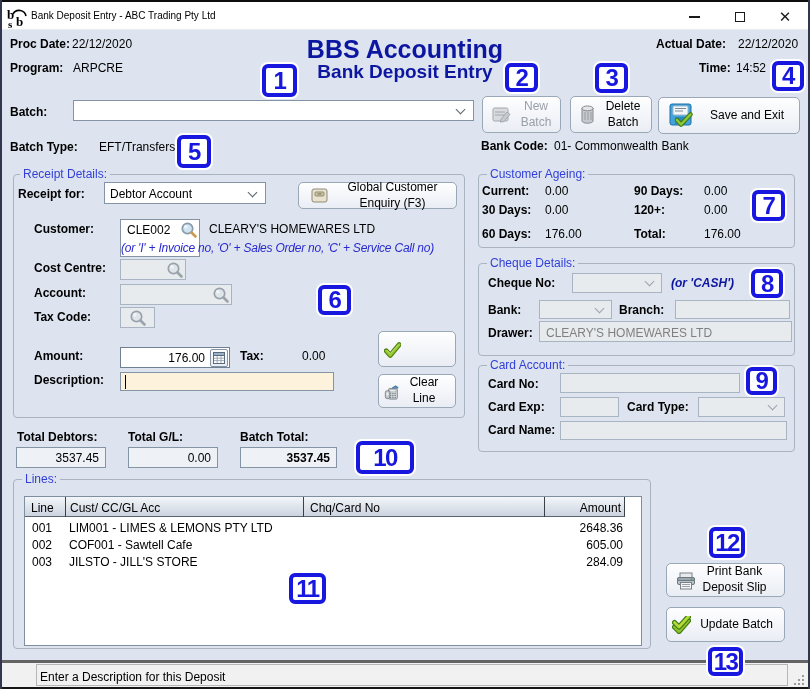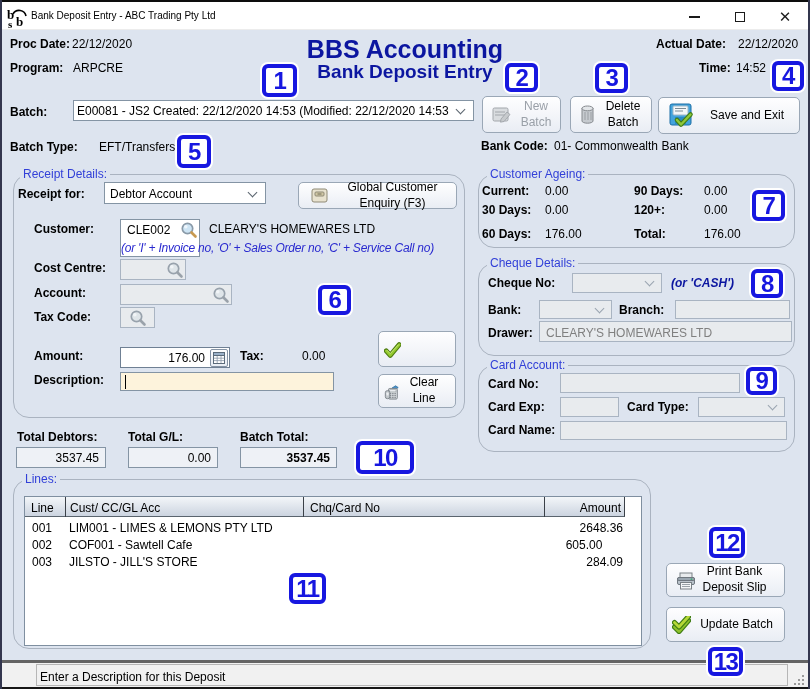--- a/index.html
+++ b/index.html
@@ -7,21 +7,21 @@
 body{position:relative;font-family:"Liberation Sans",sans-serif;font-size:12px;color:#000;background:#dde4ef}
 .abs{position:absolute}
 .b{font-weight:bold}
 #frame{position:absolute;left:0;top:0;width:810px;height:689px;border-left:2px solid #33364e;border-right:2px solid #33364e;pointer-events:none;z-index:50}
 #titlebar{position:absolute;left:0;top:0;width:810px;height:30px;background:#fff;border-top:2px solid #0d0d0d;border-bottom:1px solid #ececec}
 #title{position:absolute;left:31px;top:8px;font-size:12.5px}
 .wc{position:absolute;top:0;height:30px;width:44px;display:flex;align-items:center;justify-content:center;color:#1a1a1a}
 #statusbar{position:absolute;left:0;top:660px;width:810px;height:29px;background:#f1f1f1;border-top:3px solid #646464;border-bottom:2px solid #161616}
 #statusfield{position:absolute;left:36px;top:664px;width:752px;height:22px;border:1px solid #b6b6b6;background:#f1f1f1}
 #statustext{position:absolute;left:40px;top:670px;font-size:12px}
-.grp{position:absolute;border:1px solid #aab3c0;border-radius:16px}
+.grp{position:absolute;border:1px solid #aab3c0;border-radius:4px}
 .cap{position:absolute;top:-8px;left:12px;background:#dde4ef;padding:0 5px;color:#3240d8;font-size:12px}
 .btn{position:absolute;display:flex;align-items:center;background:linear-gradient(180deg,#fefeff 0%,#f3f5f9 55%,#e9edf4 100%);border:1px solid #9aa7b6;border-radius:5px;font-size:12px;line-height:1.3}
 .btn .tx{flex:1;text-align:center}
 .inp{position:absolute;background:#fff;border:1px solid #8494a4}
 .dis{background:#e8ebee;border:1px solid #a9b4c2}
 .callout{position:absolute;background:#fff;border:4px solid #1717e0;border-radius:6px;color:#1717e0;font-weight:bold;display:flex;align-items:center;justify-content:center;box-shadow:0 0 0 2px #ffffff;font-size:24px;letter-spacing:-1.5px;line-height:1;z-index:40;font-family:"Liberation Sans",sans-serif}
 .chev{position:absolute;width:7px;height:7px;border-right:1.4px solid #5a646e;border-bottom:1.4px solid #5a646e;transform:rotate(45deg)}
 .navy{color:#0c16a0;font-weight:bold}
 .blue{color:#2929cf}
 .gray{color:#808080}
@@ -52,21 +52,20 @@
 <div class="abs" style="left:73px;top:61px">ARPCRE</div>
 <div class="abs navy" style="left:0;top:35px;width:810px;text-align:center;font-size:25px">BBS Accounting</div>
 <div class="abs navy" style="left:0;top:61px;width:810px;text-align:center;font-size:19px">Bank Deposit Entry</div>
 <div class="abs b" style="left:656px;top:37px">Actual Date:</div>
 <div class="abs" style="left:738px;top:37px">22/12/2020</div>
 <div class="abs b" style="left:699px;top:61px">Time:</div>
 <div class="abs" style="left:736px;top:61px">14:52</div>
 
 <div class="abs b" style="left:10px;top:105px">Batch:</div>
 <div class="inp" style="left:73px;top:100px;width:401px;height:21px">
-  <div class="abs" style="left:3px;top:3px;white-space:nowrap">E00081 - JS2 Created: 22/12/2020 14:53 (Modified: 22/12/2020 14:53</div>
   <div class="chev" style="right:9px;top:5px"></div>
 </div>
 <div class="abs b" style="left:10px;top:140px">Batch Type:</div>
 <div class="abs" style="left:99px;top:140px">EFT/Transfers</div>
 <div class="abs b" style="left:481px;top:139px">Bank Code:</div>
 <div class="abs" style="left:554px;top:139px">01- Commonwealth Bank</div>
 
 <div class="btn" style="left:482px;top:96px;width:79px;height:37px;color:#9aa0a8">
   <svg style="margin-left:9px" width="20" height="18" viewBox="0 0 20 18">
     <rect x="1" y="2" width="15" height="13" rx="1.5" fill="#d9dcdf" stroke="#a2a6ab"></rect>
@@ -275,21 +274,21 @@
   <div class="abs" style="left:519px;top:0;width:1px;height:20px;background:#3a4048"></div>
   <div class="abs" style="left:6px;top:4px">Line</div>
   <div class="abs" style="left:45px;top:4px">Cust/ CC/GL Acc</div>
   <div class="abs" style="left:285px;top:4px">Chq/Card No</div>
   <div class="abs" style="left:519px;top:4px;width:77px;text-align:right">Amount</div>
   <div class="abs" style="left:7px;top:24px">001</div>
   <div class="abs" style="left:44px;top:24px">LIM001 - LIMES &amp; LEMONS PTY LTD</div>
   <div class="abs" style="left:520px;top:24px;width:78px;text-align:right">2648.36</div>
   <div class="abs" style="left:7px;top:41px">002</div>
   <div class="abs" style="left:44px;top:41px">COF001 - Sawtell Cafe</div>
-  <div class="abs" style="left:520px;top:41px;width:78px;text-align:center">605.00</div>
+  <div class="abs" style="left:520px;top:41px;width:78px;text-align:right">605.00</div>
   <div class="abs" style="left:7px;top:58px">003</div>
   <div class="abs" style="left:44px;top:58px">JILSTO - JILL'S STORE</div>
   <div class="abs" style="left:520px;top:58px;width:78px;text-align:right">284.09</div>
 </div>
 
 <div class="btn" style="left:666px;top:563px;width:119px;height:34px">
   <svg style="position:absolute;left:9px;top:8px" width="20" height="18" viewBox="0 0 20 18">
     <rect x="4" y="1" width="12" height="5" fill="#e8ebed" stroke="#7a8186"></rect>
     <rect x="1.5" y="5.5" width="17" height="7" rx="1.5" fill="#b9c2ca" stroke="#707880"></rect>
     <rect x="1.5" y="5.5" width="17" height="3" rx="1.5" fill="#9aa6b0" stroke="#707880"></rect>

